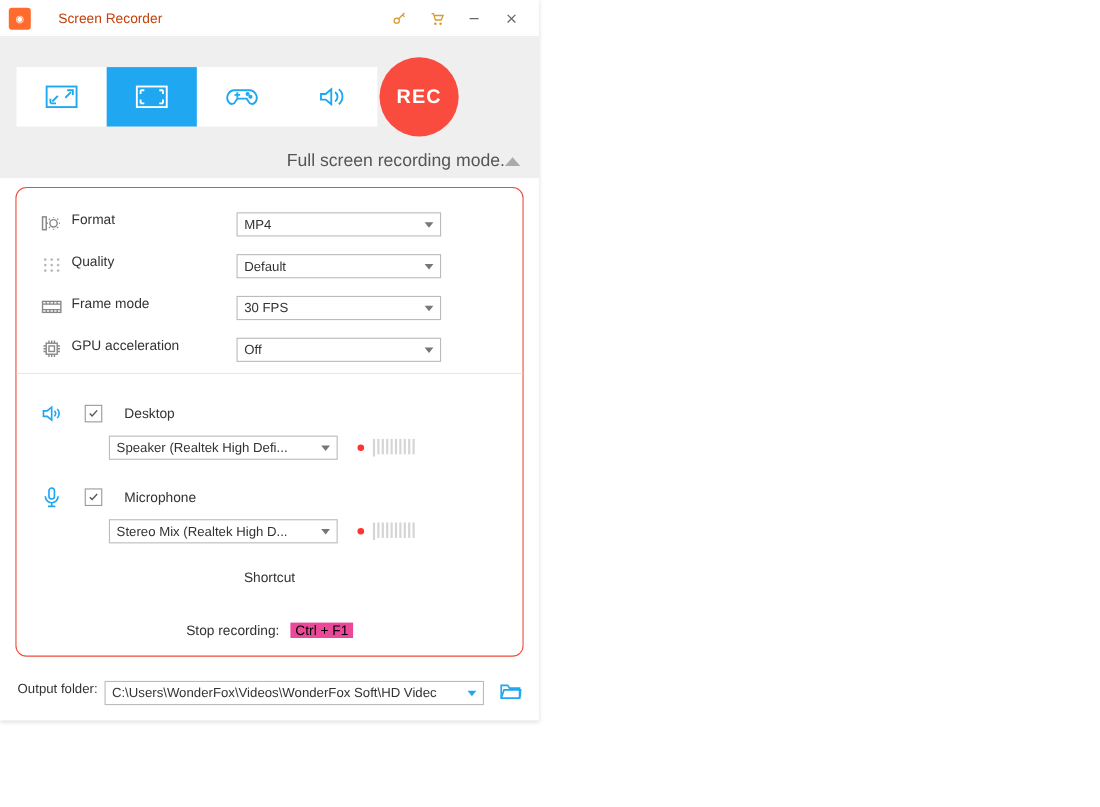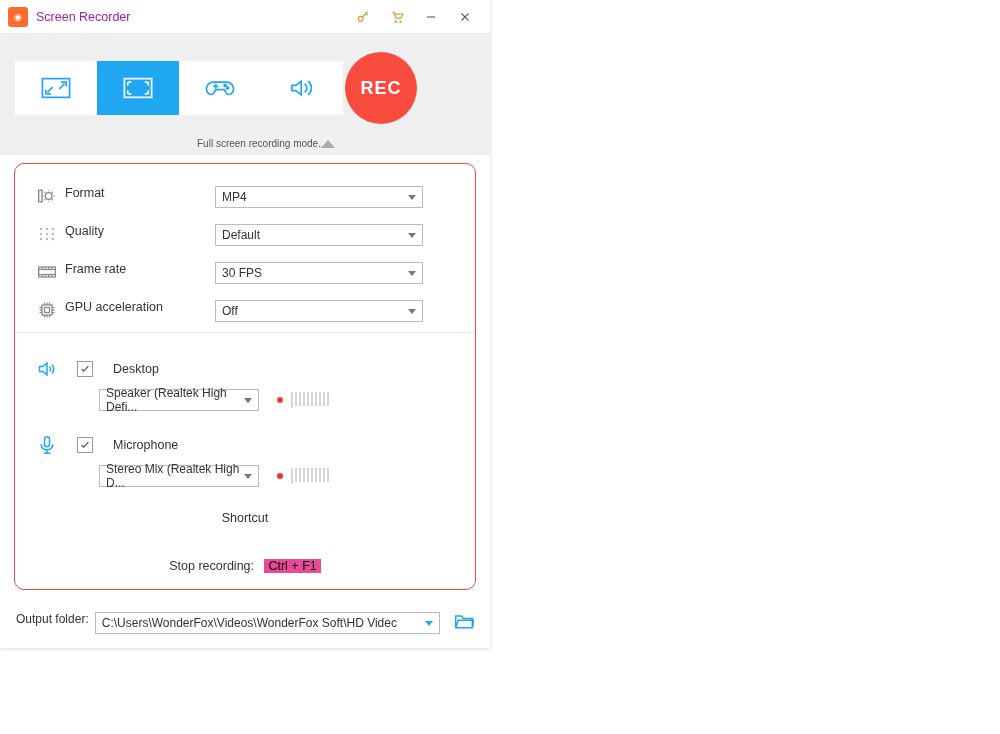--- a/index.html
+++ b/index.html
@@ -1,52 +1,52 @@
 <!DOCTYPE html>
 <html><head>
 <meta charset="utf-8">
 <style>
 * { box-sizing: border-box; margin: 0; padding: 0; font-family: Arial, "Helvetica Neue", sans-serif; }
 body { background: #fff; width: 1000px; height: 734px; }
 .window { width: 490px; box-shadow: 0 1px 4px rgba(0,0,0,0.15); background: #fff; }
 .titlebar { display: flex; align-items: center; height: 34px; padding: 0 8px; border-bottom: 1px solid #e8e8e8; }
 .logo-sq { width: 20px; height: 20px; background: #ff6b2c; border-radius: 3px; display: flex; align-items: center; justify-content: center; margin-right: 8px; }
 .logo-sq span { font-size: 9px; color: #fff; }
-.titlebar-title { font-size: 12.5px; color: #a21caf; flex: 1; }
+.titlebar-title { font-size: 12.5px; color: #c2410c; flex: 1; margin-left: 17px; }
 .titlebar-ico { width: 34px; height: 30px; display: flex; align-items: center; justify-content: center; color: #888; cursor: pointer; }
 .titlebar-ico svg { width: 14px; height: 14px; }
 
 .toolbar { background: #efefef; padding: 18px 15px 0 15px; }
 .mode-row { display: flex; align-items: center; padding-bottom: 14px; }
 .mode-btn { width: 82px; height: 54px; background: #fff; display: flex; align-items: center; justify-content: center; cursor: pointer; }
 .mode-btn.active { background: #1fa7f2; }
 .mode-btn svg { width: 34px; height: 30px; }
 .mode-btn:not(.active) svg { stroke: #1fa7f2; color: #1fa7f2; }
 .mode-btn.active svg { stroke: #fff; color: #fff; }
 .rec-btn { width: 72px; height: 72px; min-width: 72px; border-radius: 50%; background: #f94c3f; color: #fff; font-weight: 700; font-size: 18px; display: flex; align-items: center; justify-content: center; letter-spacing: 1px; margin-left: 2px; cursor: pointer; }
-.status-row { display: flex; align-items: center; justify-content: center; font-size: 10px; color: #555; padding: 0 4px 6px 4px; margin-left: 40px; }
+.status-row { display: flex; align-items: center; justify-content: flex-end; font-size: 16px; color: #555; padding: 0 4px 6px 4px; margin-left: 40px; }
 .tri-up { width: 0; height: 0; border-left: 7px solid transparent; border-right: 7px solid transparent; border-bottom: 8px solid #aaa; cursor: pointer; margin-right: -2px; }
 
 .settings { margin: 8px 14px; border: 1.5px solid #ef4a3d; border-radius: 10px; padding: 22px 22px 16px 22px; }
 .row { display: flex; align-items: flex-start; margin-bottom: 16px; }
 .icon-cell { width: 28px; color: #9aa0a6; display: flex; }
 .icon-cell svg { width: 20px; height: 20px; }
 .label-cell { width: 150px; font-size: 12.5px; color: #333; }
-.select { display: flex; align-items: center; justify-content: space-between; width: 208px; height: 22px; border: 1px solid #bbb; padding: 0 6px; font-size: 12px; color: #333; background: #fff; cursor: pointer; }
+.select { display: flex; align-items: center; justify-content: space-between; width: 186px; height: 22px; border: 1px solid #bbb; padding: 0 6px; font-size: 12px; color: #333; background: #fff; cursor: pointer; }
 .select .caret { width: 0; height: 0; border-left: 4px solid transparent; border-right: 4px solid transparent; border-top: 5px solid #777; }
 .divider { height: 1px; background: #e8e8e8; margin: 10px -22px 26px -22px; }
 
 .aud-row { display: flex; align-items: center; margin-bottom: 10px; gap: 10px; }
 .aud-ico { width: 30px; color: #1fa7f2; display: flex; }
 .aud-ico svg { width: 20px; height: 20px; }
 .chk { width: 16px; height: 16px; border: 1.5px solid #999; margin-right: 10px; display: flex; align-items: center; justify-content: center; cursor: pointer; }
 .chk svg { width: 10px; height: 10px; stroke: #555; }
 .aud-label { font-size: 12.5px; color: #333; }
 .aud-sub { display: flex; align-items: center; margin: 0 0 24px 62px; gap: 18px; }
-.aud-sub .select { width: 160px; }
+.aud-sub .select { width: 208px; }
 .meter { display: flex; align-items: center; gap: 8px; }
 .red-dot { width: 6px; height: 6px; background: #f33; border-radius: 50%; }
 .bars { display: flex; gap: 2px; }
 .bars span { width: 2px; height: 14px; background: #d5d5d5; }
 .bars span:first-child { height: 16px; }
 
 .shortcut-row { display: flex; align-items: center; gap: 34px; font-size: 12.5px; color: #333; margin-top: 18px; flex-direction: column; }
 .hotkey { background: #ec4899; padding: 0 4px; color: #000; }
 
 .output-row { display: flex; padding: 14px 16px; gap: 6px; font-size: 12px; color: #333; }
@@ -174,21 +174,21 @@
             <line x1="6" y1="6" x2="6" y2="9"></line>
             <line x1="10" y1="6" x2="10" y2="9"></line>
             <line x1="14" y1="6" x2="14" y2="9"></line>
             <line x1="18" y1="6" x2="18" y2="9"></line>
             <line x1="6" y1="15" x2="6" y2="18"></line>
             <line x1="10" y1="15" x2="10" y2="18"></line>
             <line x1="14" y1="15" x2="14" y2="18"></line>
             <line x1="18" y1="15" x2="18" y2="18"></line>
           </svg>
       </div>
-      <div class="label-cell">Frame rate</div>
+      <div class="label-cell">Frame mode</div>
       <div class="select">
         <span>30 FPS</span>
           <span class="caret"></span>
       </div>
     </div>
 
     <div class="row" style="margin-bottom:6px;">
       <div class="icon-cell">
         <svg viewBox="0 0 24 24" fill="none" stroke="#888" stroke-width="1.5">
             <rect x="6" y="6" width="12" height="12"></rect>

